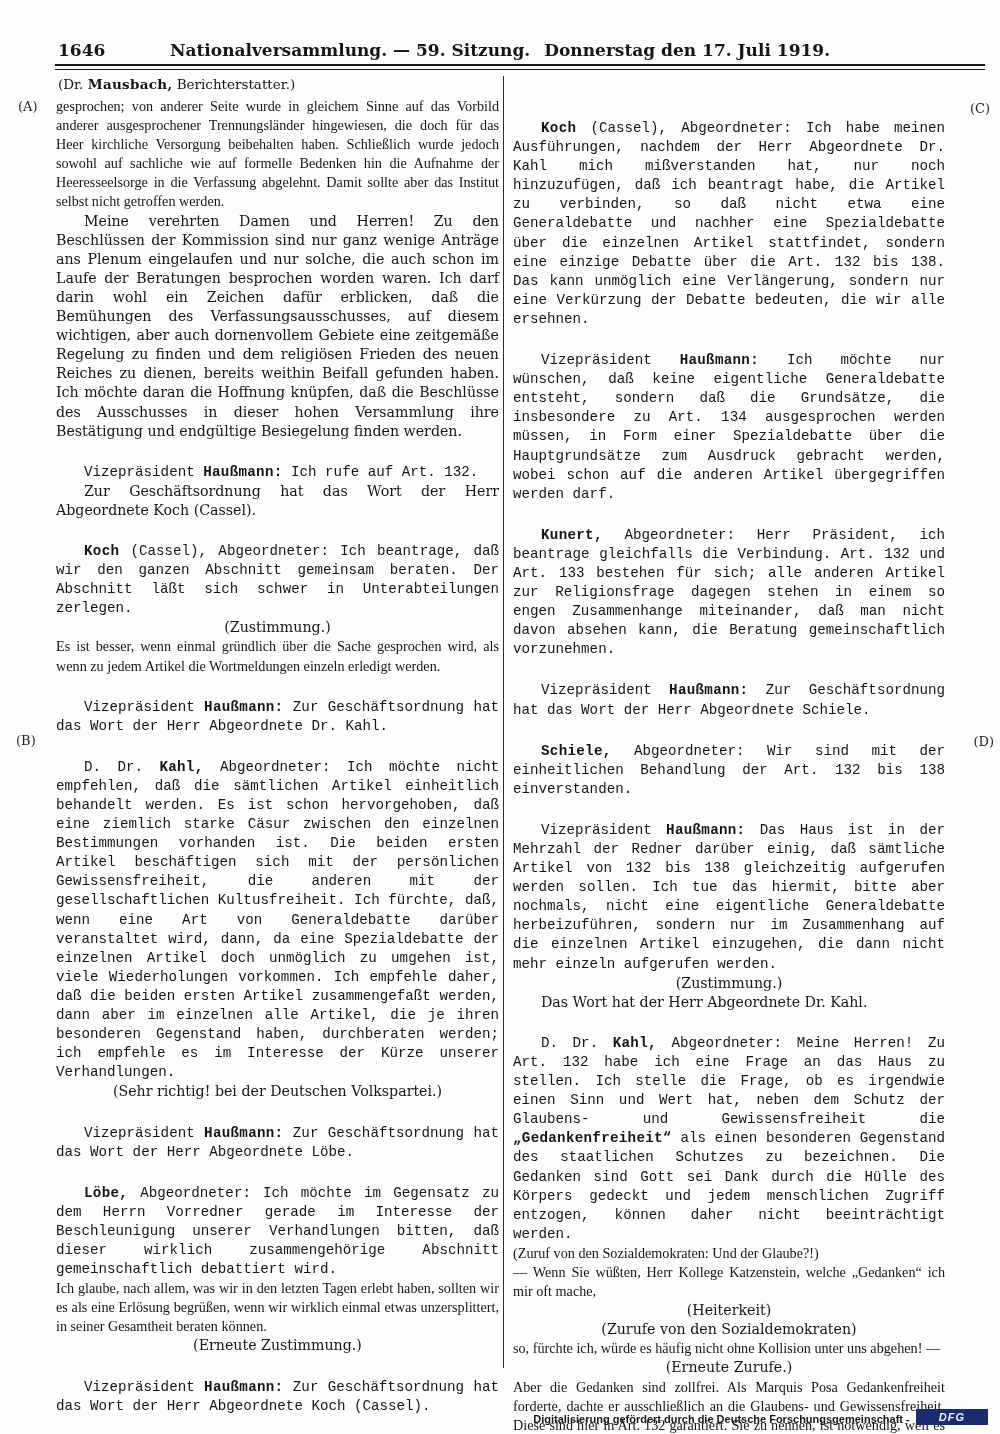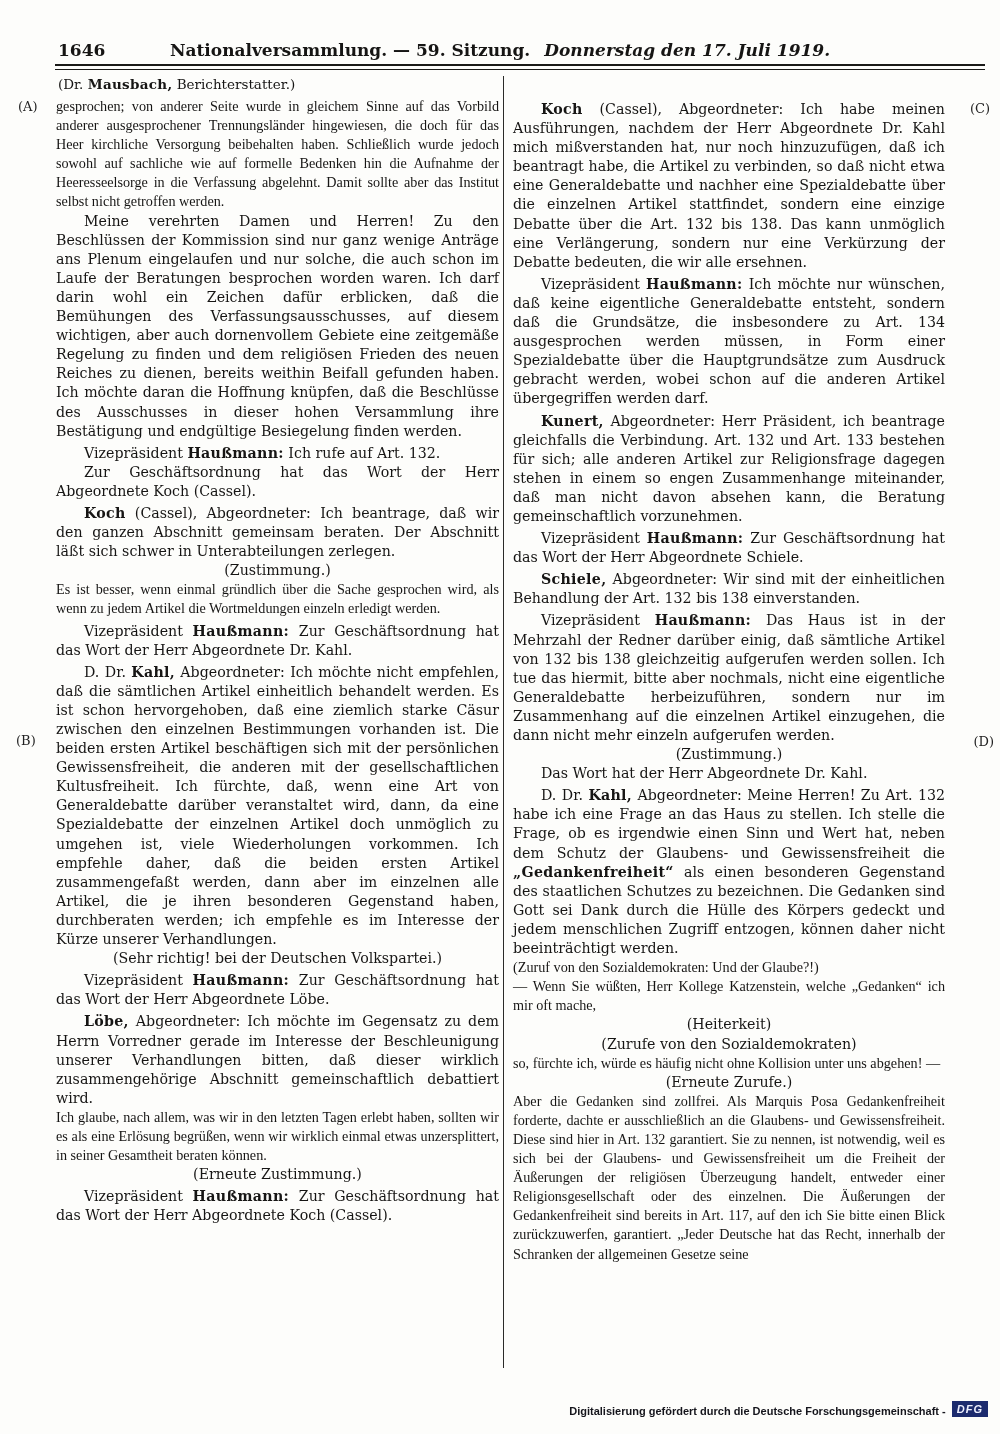--- a/index.html
+++ b/index.html
@@ -2,47 +2,47 @@
 <html lang="de"><head>
 <meta charset="utf-8">
 <style>
   html,body{margin:0;padding:0;background:#e8e8e6;}
   .page{position:relative;width:1000px;height:1434px;margin:0 auto;background:#fdfdfb;
         color:#161514;font-family:"DejaVu Serif", serif;overflow:hidden;}
   
   .hdr{position:absolute;top:40px;left:0;width:1000px;height:22px;font-weight:bold;font-size:17px;}
   .hdr .pgnum{position:absolute;left:58px;top:0;}
   .hdr .ttl{position:absolute;left:0;width:1000px;top:0;text-align:center;white-space:nowrap;}
-  .hdr .ttl .date{margin-left:14px;font-style:italic;}
+  .hdr .ttl .date{margin-left:14px;}
   .rule{position:absolute;top:64px;left:55px;width:930px;height:3px;
         border-top:2.5px solid #1a1a18;border-bottom:1px solid #1a1a18;}
   .reporter{position:absolute;top:76px;left:58px;font-size:13.5px;}
   
   .col{position:absolute;top:97px;font-size:14.2px;line-height:19.1px;text-align:justify;}
   .col-left{left:56px;width:443px;}
   .col-right{left:513px;width:432px;}
   .divider{position:absolute;left:503px;top:76px;width:1px;height:1292px;background:#2a2a28;}
   p{margin:0;}
-  p.speech{text-indent:28px;margin-top:3px;}
+  p.speech{text-indent:28px;margin-top:22px;font-family:Liberation Mono, monospace;}
   p.cont{text-indent:28px;}
   p.plain{text-indent:0;font-family:Liberation Serif, serif;}
   p.stage{text-align:center;text-indent:0;}
   .b{font-weight:bold;letter-spacing:.3px;}
   
   .mark{position:absolute;font-size:13px;color:#222;}
   .mark-a{left:18px;top:99px;}
   .mark-b{left:16px;top:733px;}
   .mark-c{right:10px;top:101px;}
   .mark-d{right:6px;top:734px;}
   
   .footer{position:absolute;top:1401px;right:12px;display:flex;align-items:flex-end;gap:6px;
           font-family:"Liberation Sans", sans-serif;}
   .credit{font-size:11px;font-weight:bold;color:#15151c;}
   .dfg-logo{display:inline-block;background:#1c2b6e;color:#eef0ff;font-size:11px;line-height:16px;
-            font-weight:bold;font-style:italic;padding:0 5px;letter-spacing:1px;}
+            font-weight:bold;font-style:italic;padding:0 23px;letter-spacing:1px;margin-top:8px;}
 </style>
 </head>
 <body>
 
 <div class="page">
 
   <div class="hdr">
     <span class="pgnum">1646</span>
     <span class="ttl"><span>Nationalversammlung. — 59. Sitzung.</span><span class="date">Donnerstag den 17. Juli 1919.</span></span>
   </div>

